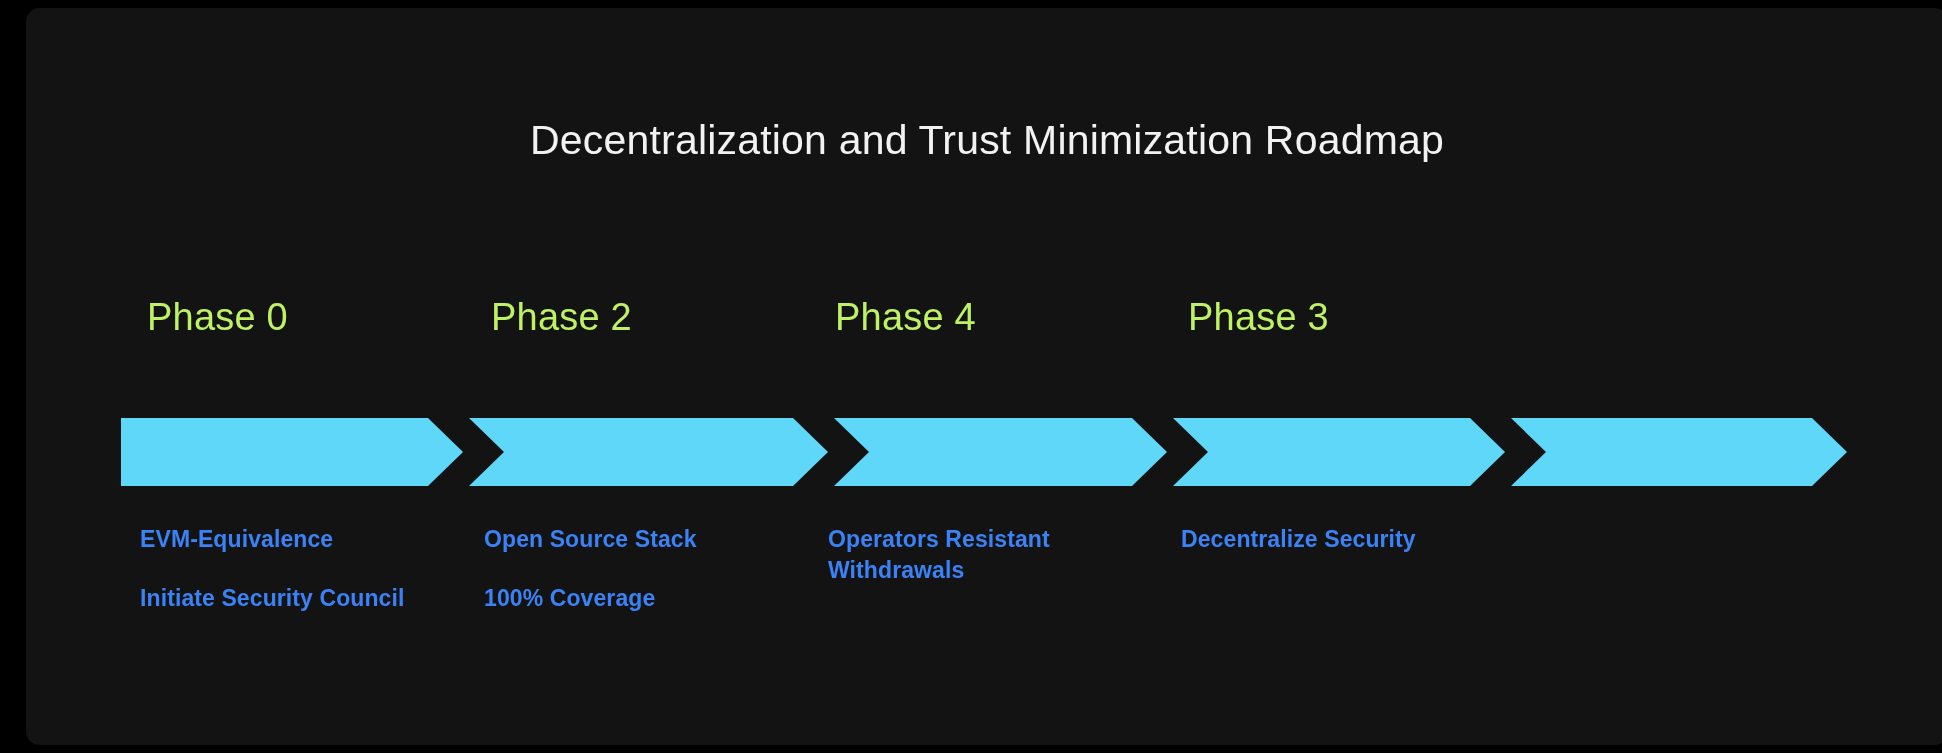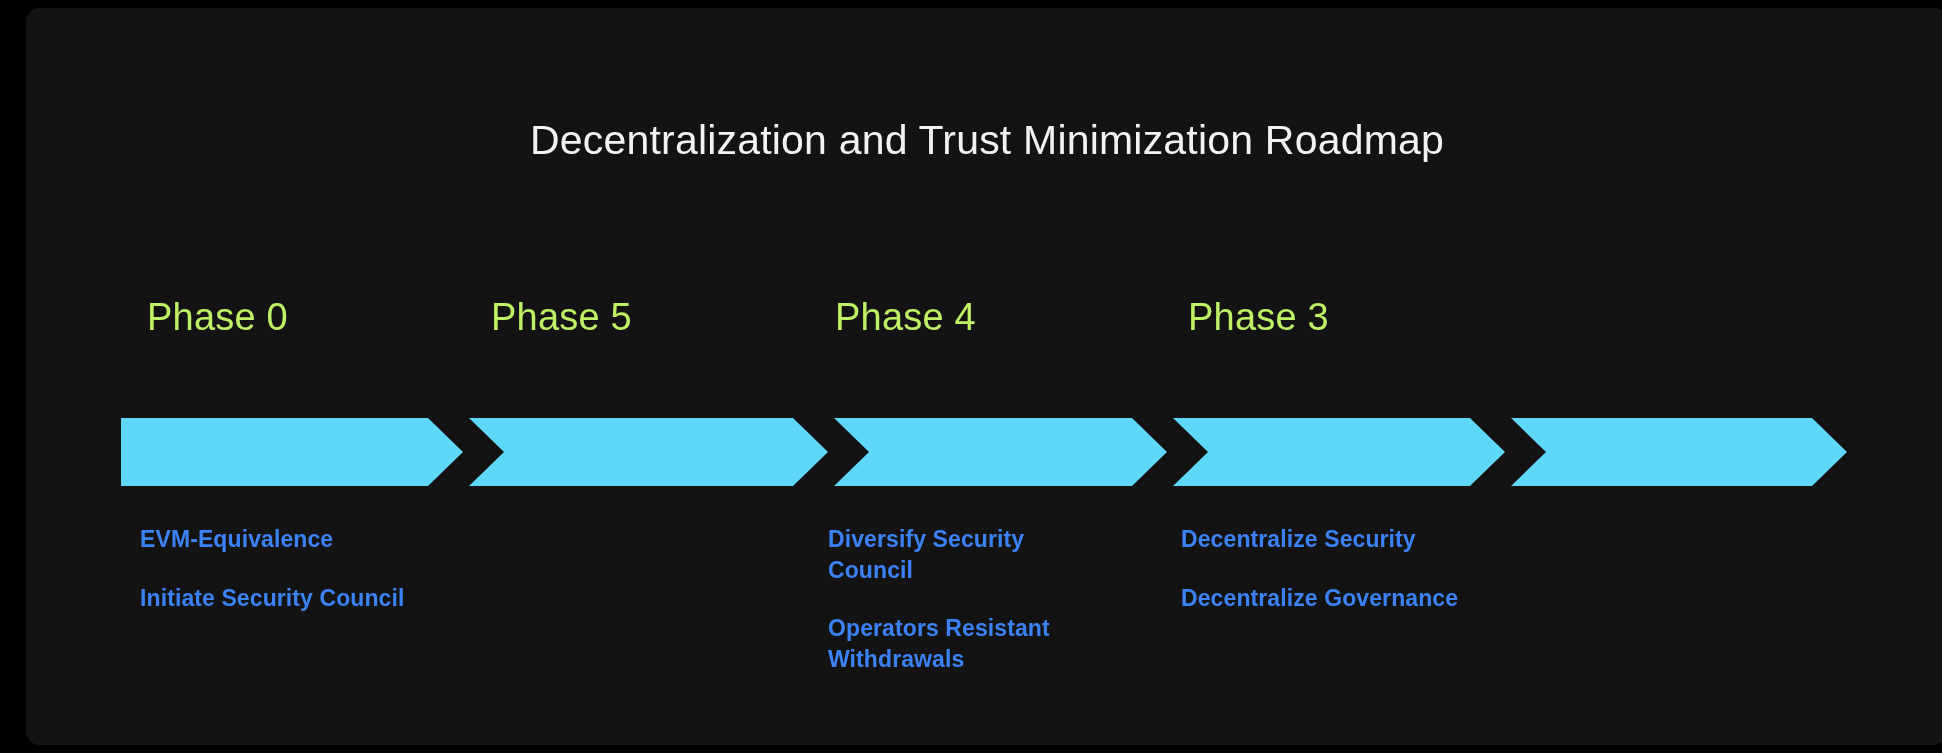--- a/index.html
+++ b/index.html
@@ -128,34 +128,36 @@
 
     <div class="phase-column" style="left:114px; width:330px;">
       <div class="phase-label">Phase 0</div>
       <div class="phase-items">
         <div class="phase-item">EVM-Equivalence</div>
         <div class="phase-item">Initiate Security Council</div>
       </div>
     </div>
 
     <div class="phase-column" style="left:458px; width:330px;">
-      <div class="phase-label">Phase 5</div>
+      <div class="phase-label">Phase 2</div>
+      <div class="phase-items">
+        <div class="phase-item">Open Source Stack</div>
+        <div class="phase-item">100% Coverage</div>
+      </div>
     </div>
 
     <div class="phase-column" style="left:802px; width:278px;">
       <div class="phase-label">Phase 4</div>
       <div class="phase-items" style="width:278px;">
-        <div class="phase-item">Diversify Security Council</div>
         <div class="phase-item">Operators Resistant Withdrawals</div>
       </div>
     </div>
 
     <div class="phase-column" style="left:1155px; width:330px;">
       <div class="phase-label">Phase 3</div>
       <div class="phase-items">
         <div class="phase-item">Decentralize Security</div>
-        <div class="phase-item">Decentralize Governance</div>
       </div>
     </div>
 
 
   </div>
 </div>
 
 </body></html>

